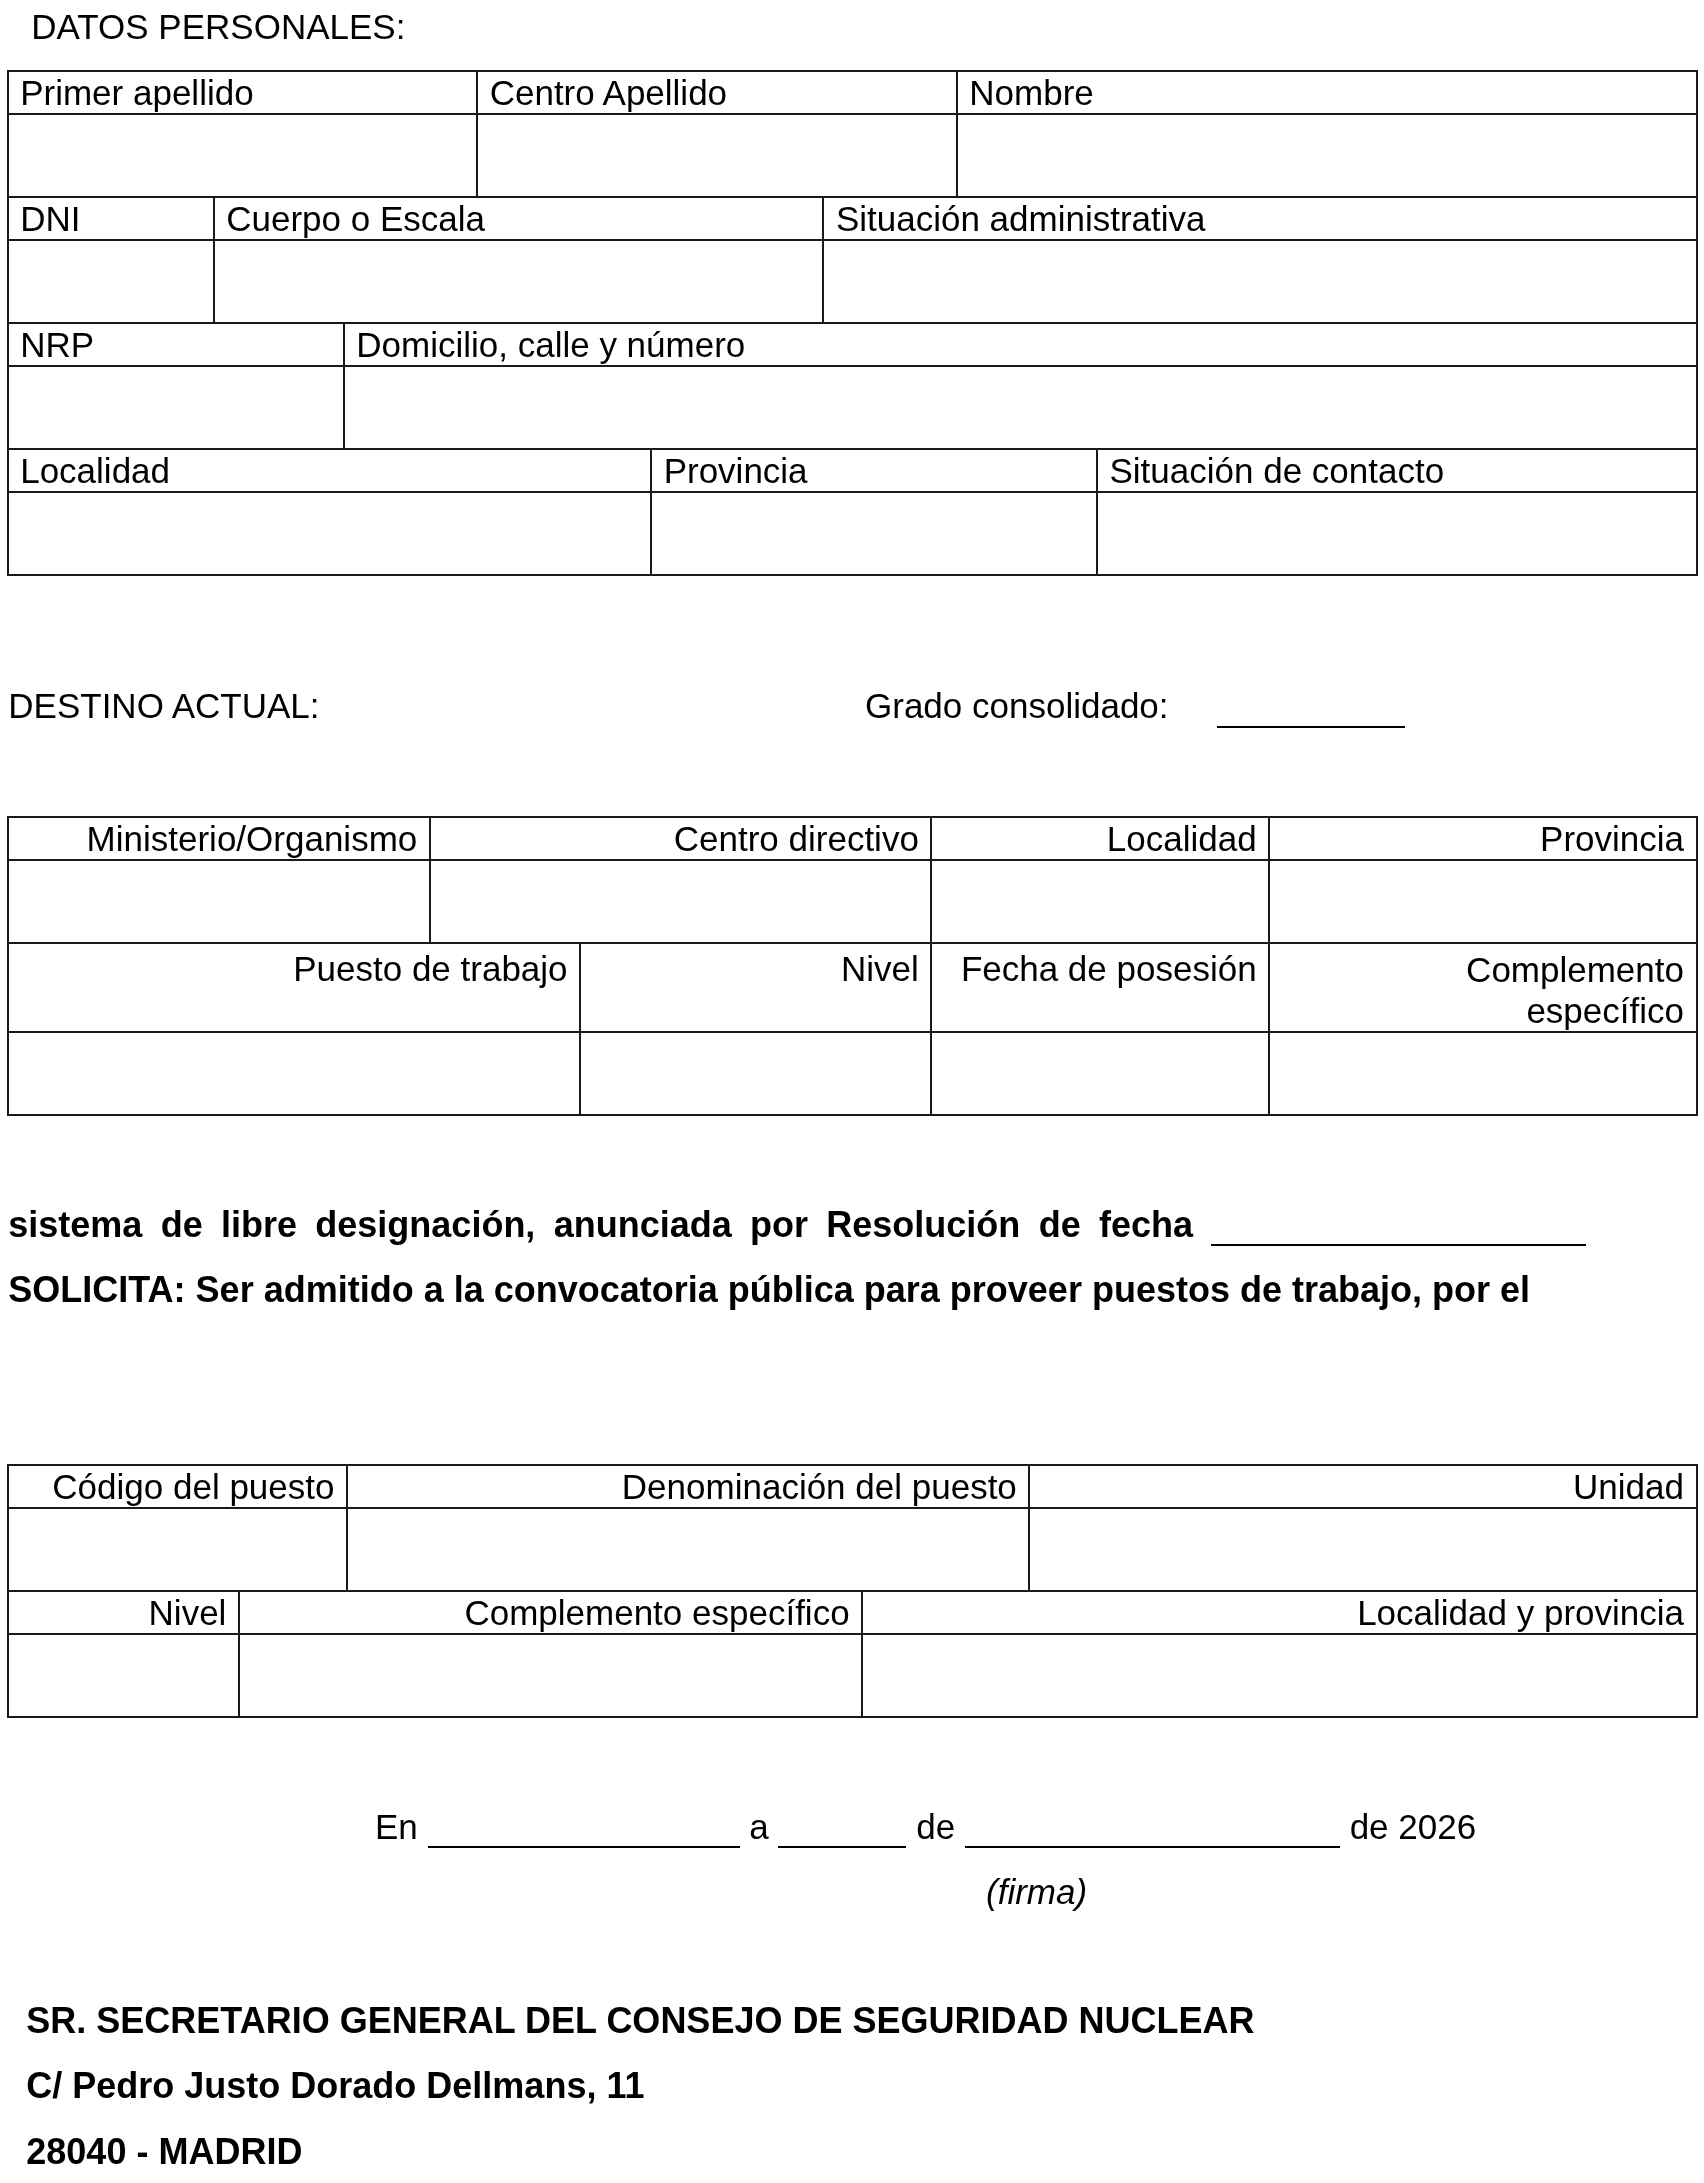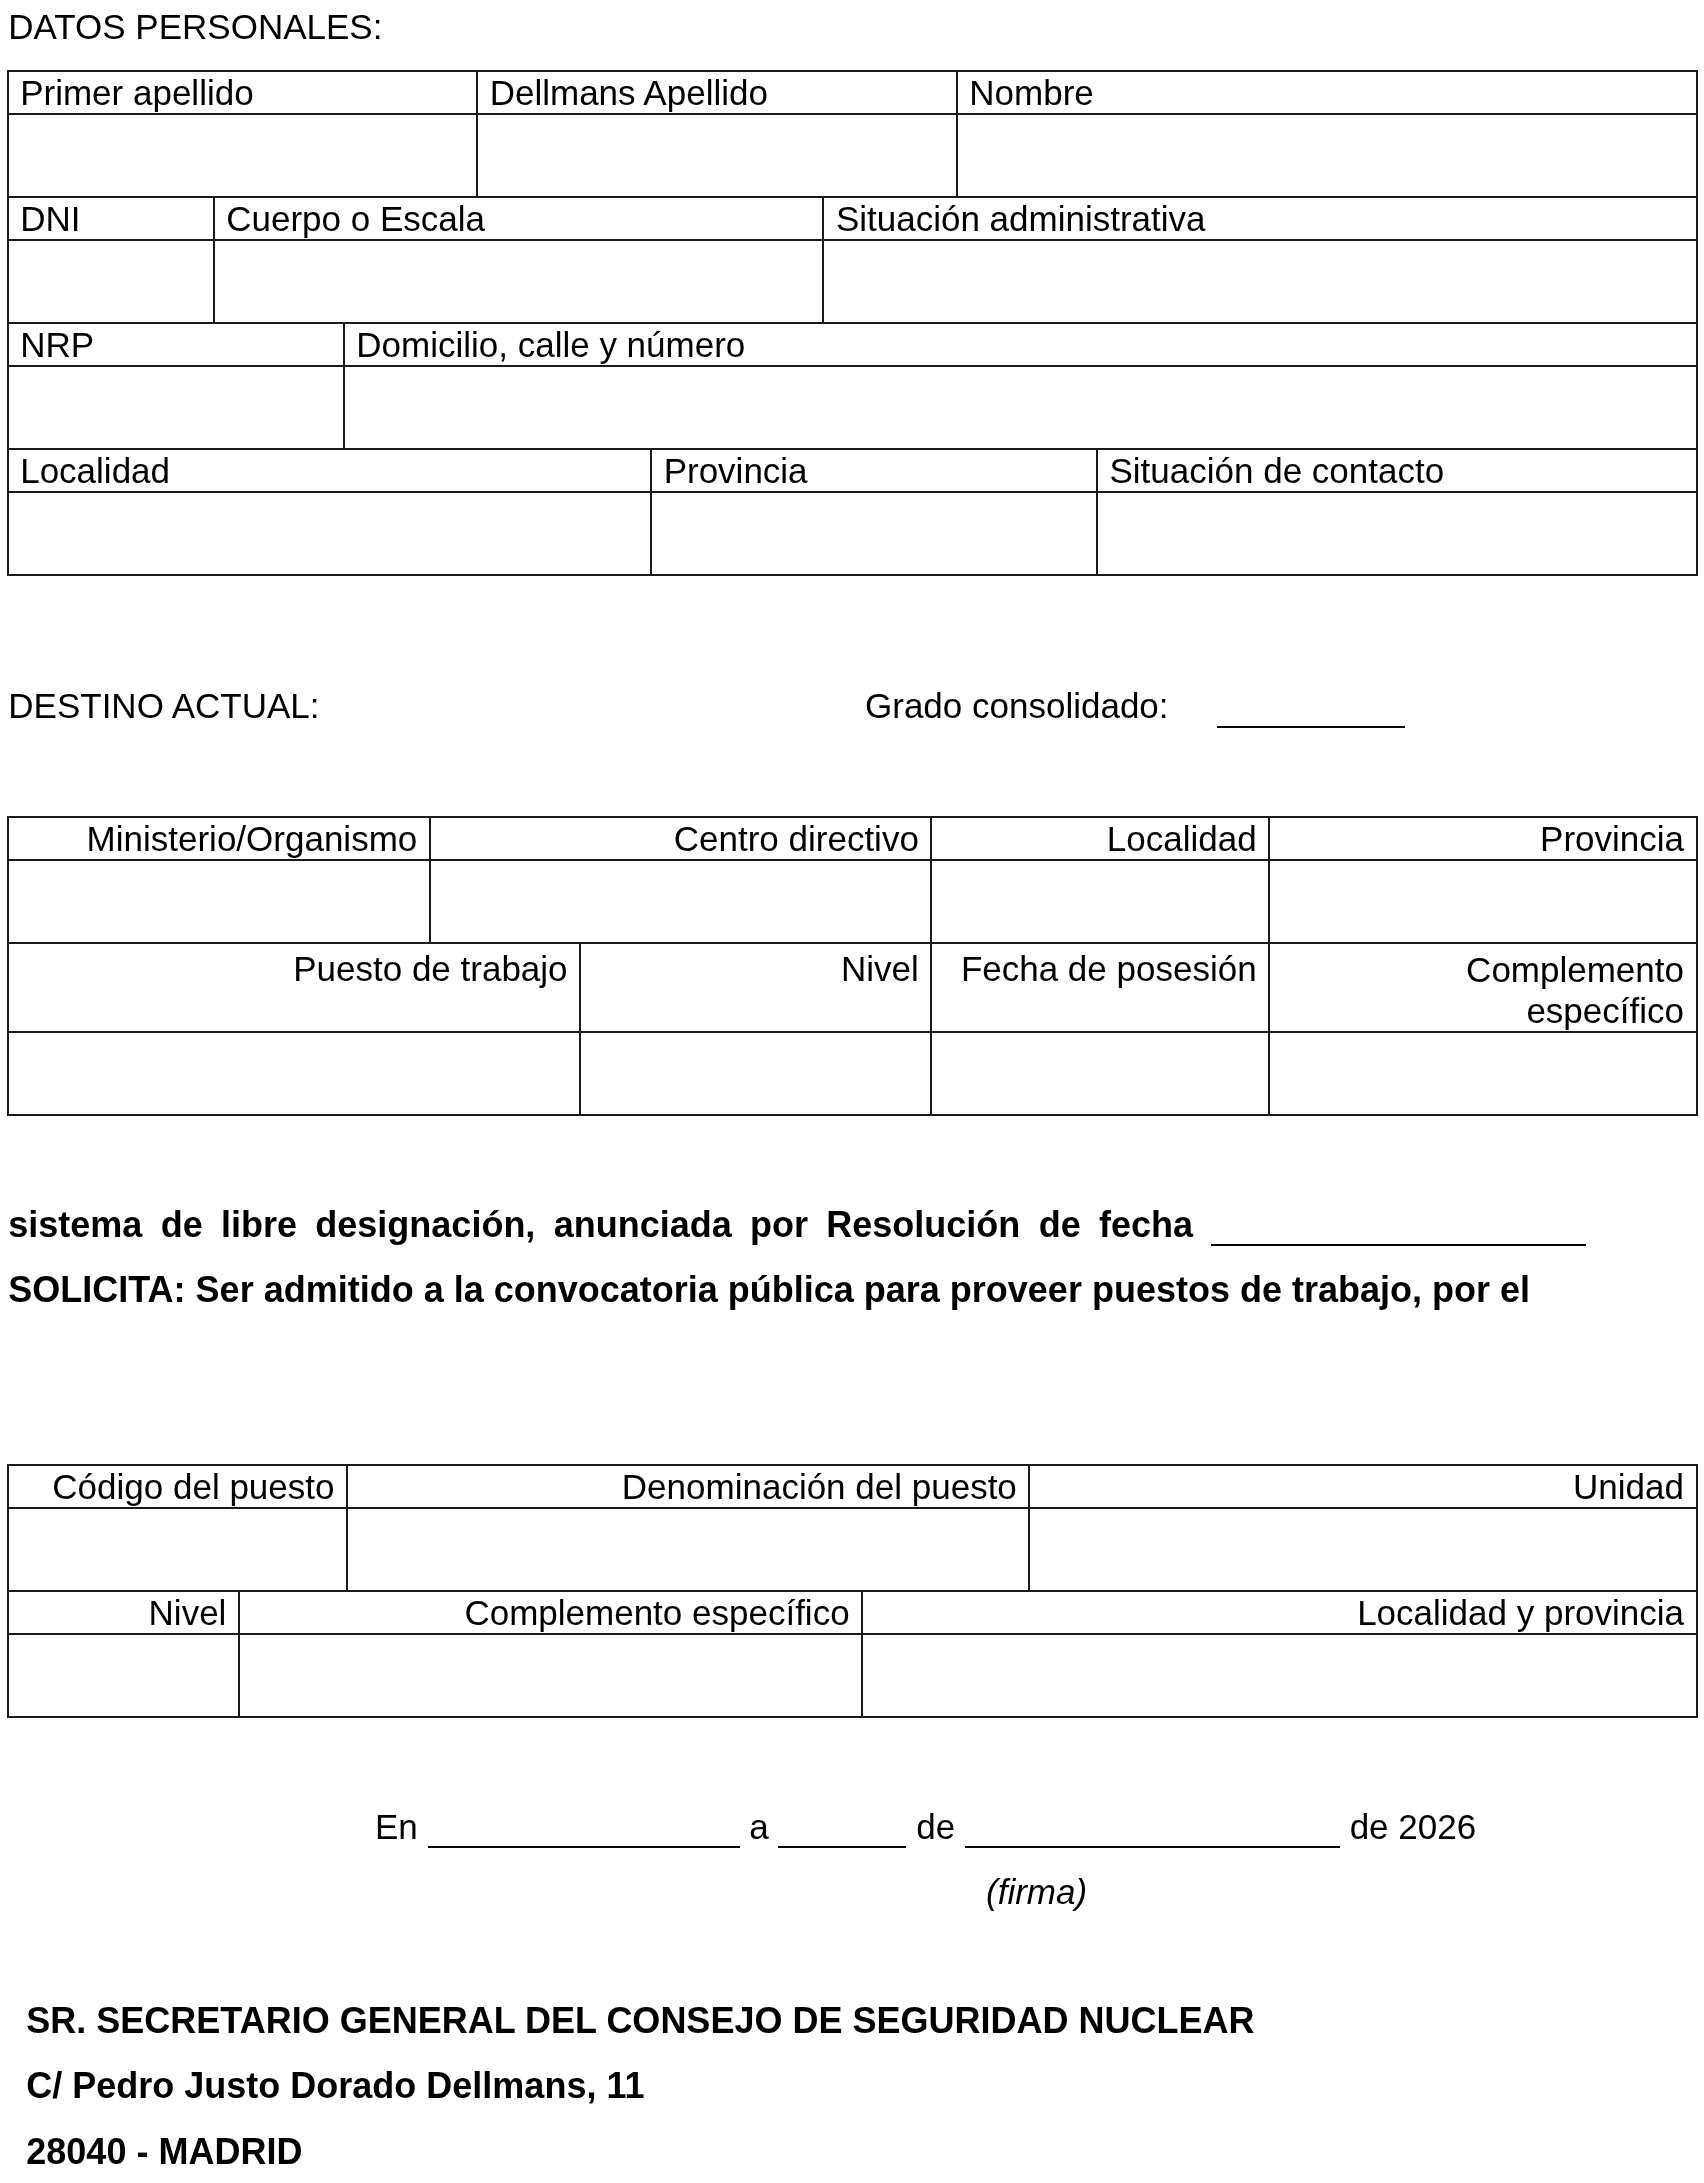--- a/index.html
+++ b/index.html
@@ -26,40 +26,40 @@
     .hdr { height: 43px; }
     .inp { height: 83px; }
     .bold-para {
       left: 8.3px; width: 1591px; font-weight: bold; font-size: 36px; line-height: 65px;
     }
     .addr { left: 8.3px; font-weight: bold; font-size: 36px; line-height: 40px; margin-left: 18px; }
   </style>
 </head>
 <body>
 
-<div class="abs section-title" style="top:6.6px;">DATOS PERSONALES:</div>
+<div class="abs section-title" style="top:6.6px;margin-left:23px;">DATOS PERSONALES:</div>
 
 <table class="form" style="top:70px;">
   <colgroup>
     <col style="width:8.2%">
       <col style="width:4%">
       <col style="width:7.7%">
       <col style="width:7.9%">
       <col style="width:10.3%">
       <col style="width:10.2%">
       <col style="width:7.9%">
       <col style="width:8.3%">
       <col style="width:5.1%">
       <col style="width:30.4%">
   </colgroup>
 
   <tbody>
       <tr class="hdr">
     <td colspan="4">Primer apellido</td>
-    <td colspan="3">Dellmans Apellido</td>
+    <td colspan="3">Centro Apellido</td>
     <td colspan="3">Nombre</td>
   </tr>
   <tr class="inp">
     <td colspan="4" class="input"><input value="" style=""></td>
     <td colspan="3" class="input"><input value="" style=""></td>
     <td colspan="3" class="input"><input value="" style=""></td>
   </tr>
 
   <tr class="hdr">
     <td colspan="2">DNI</td>

